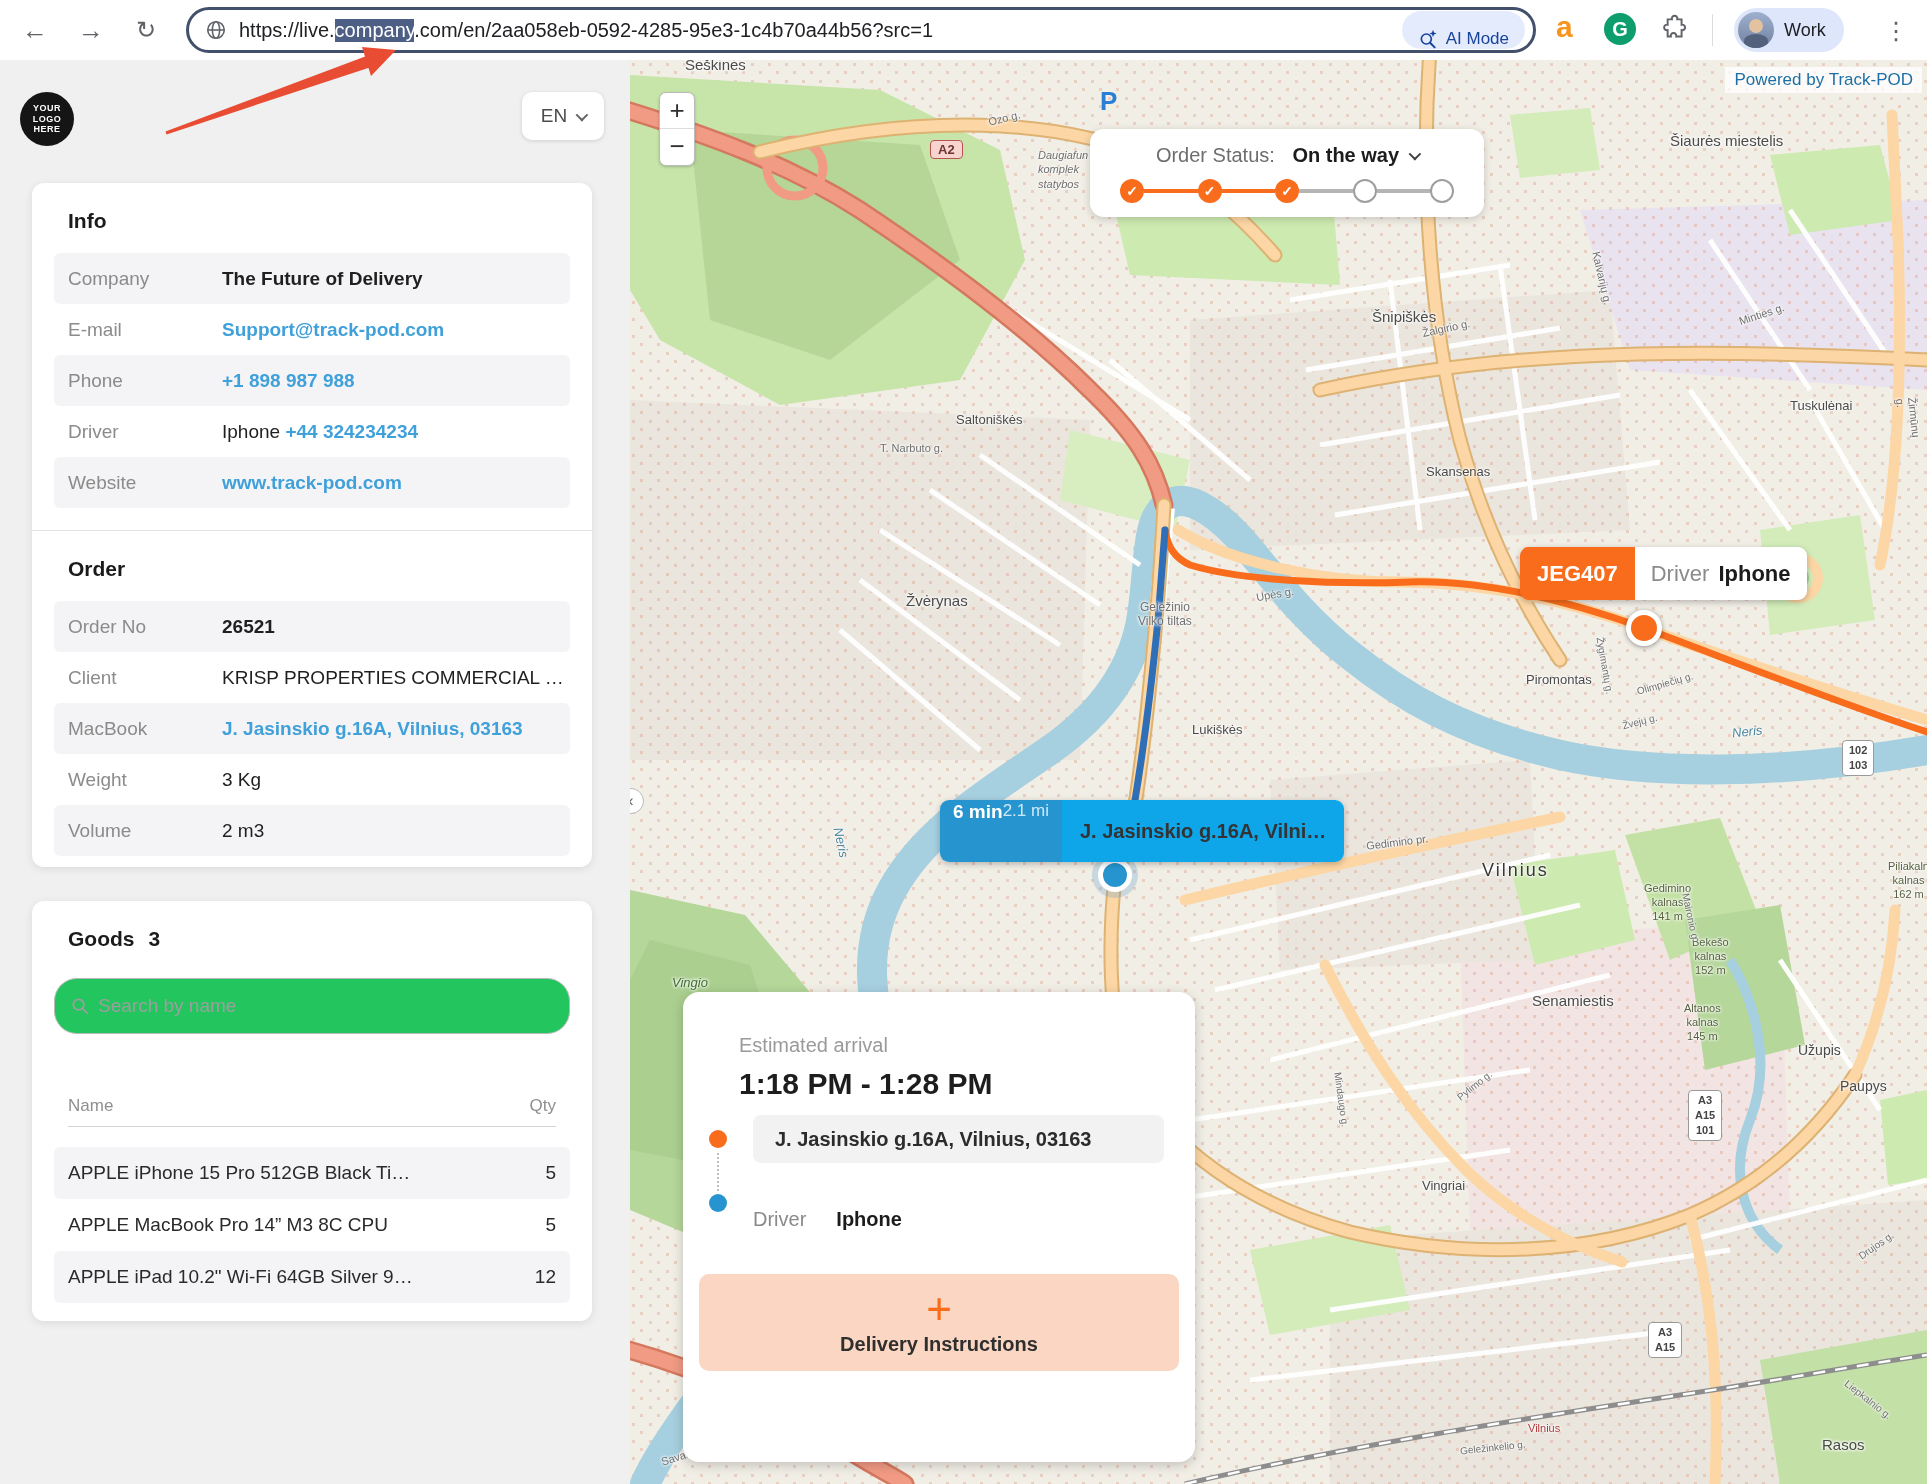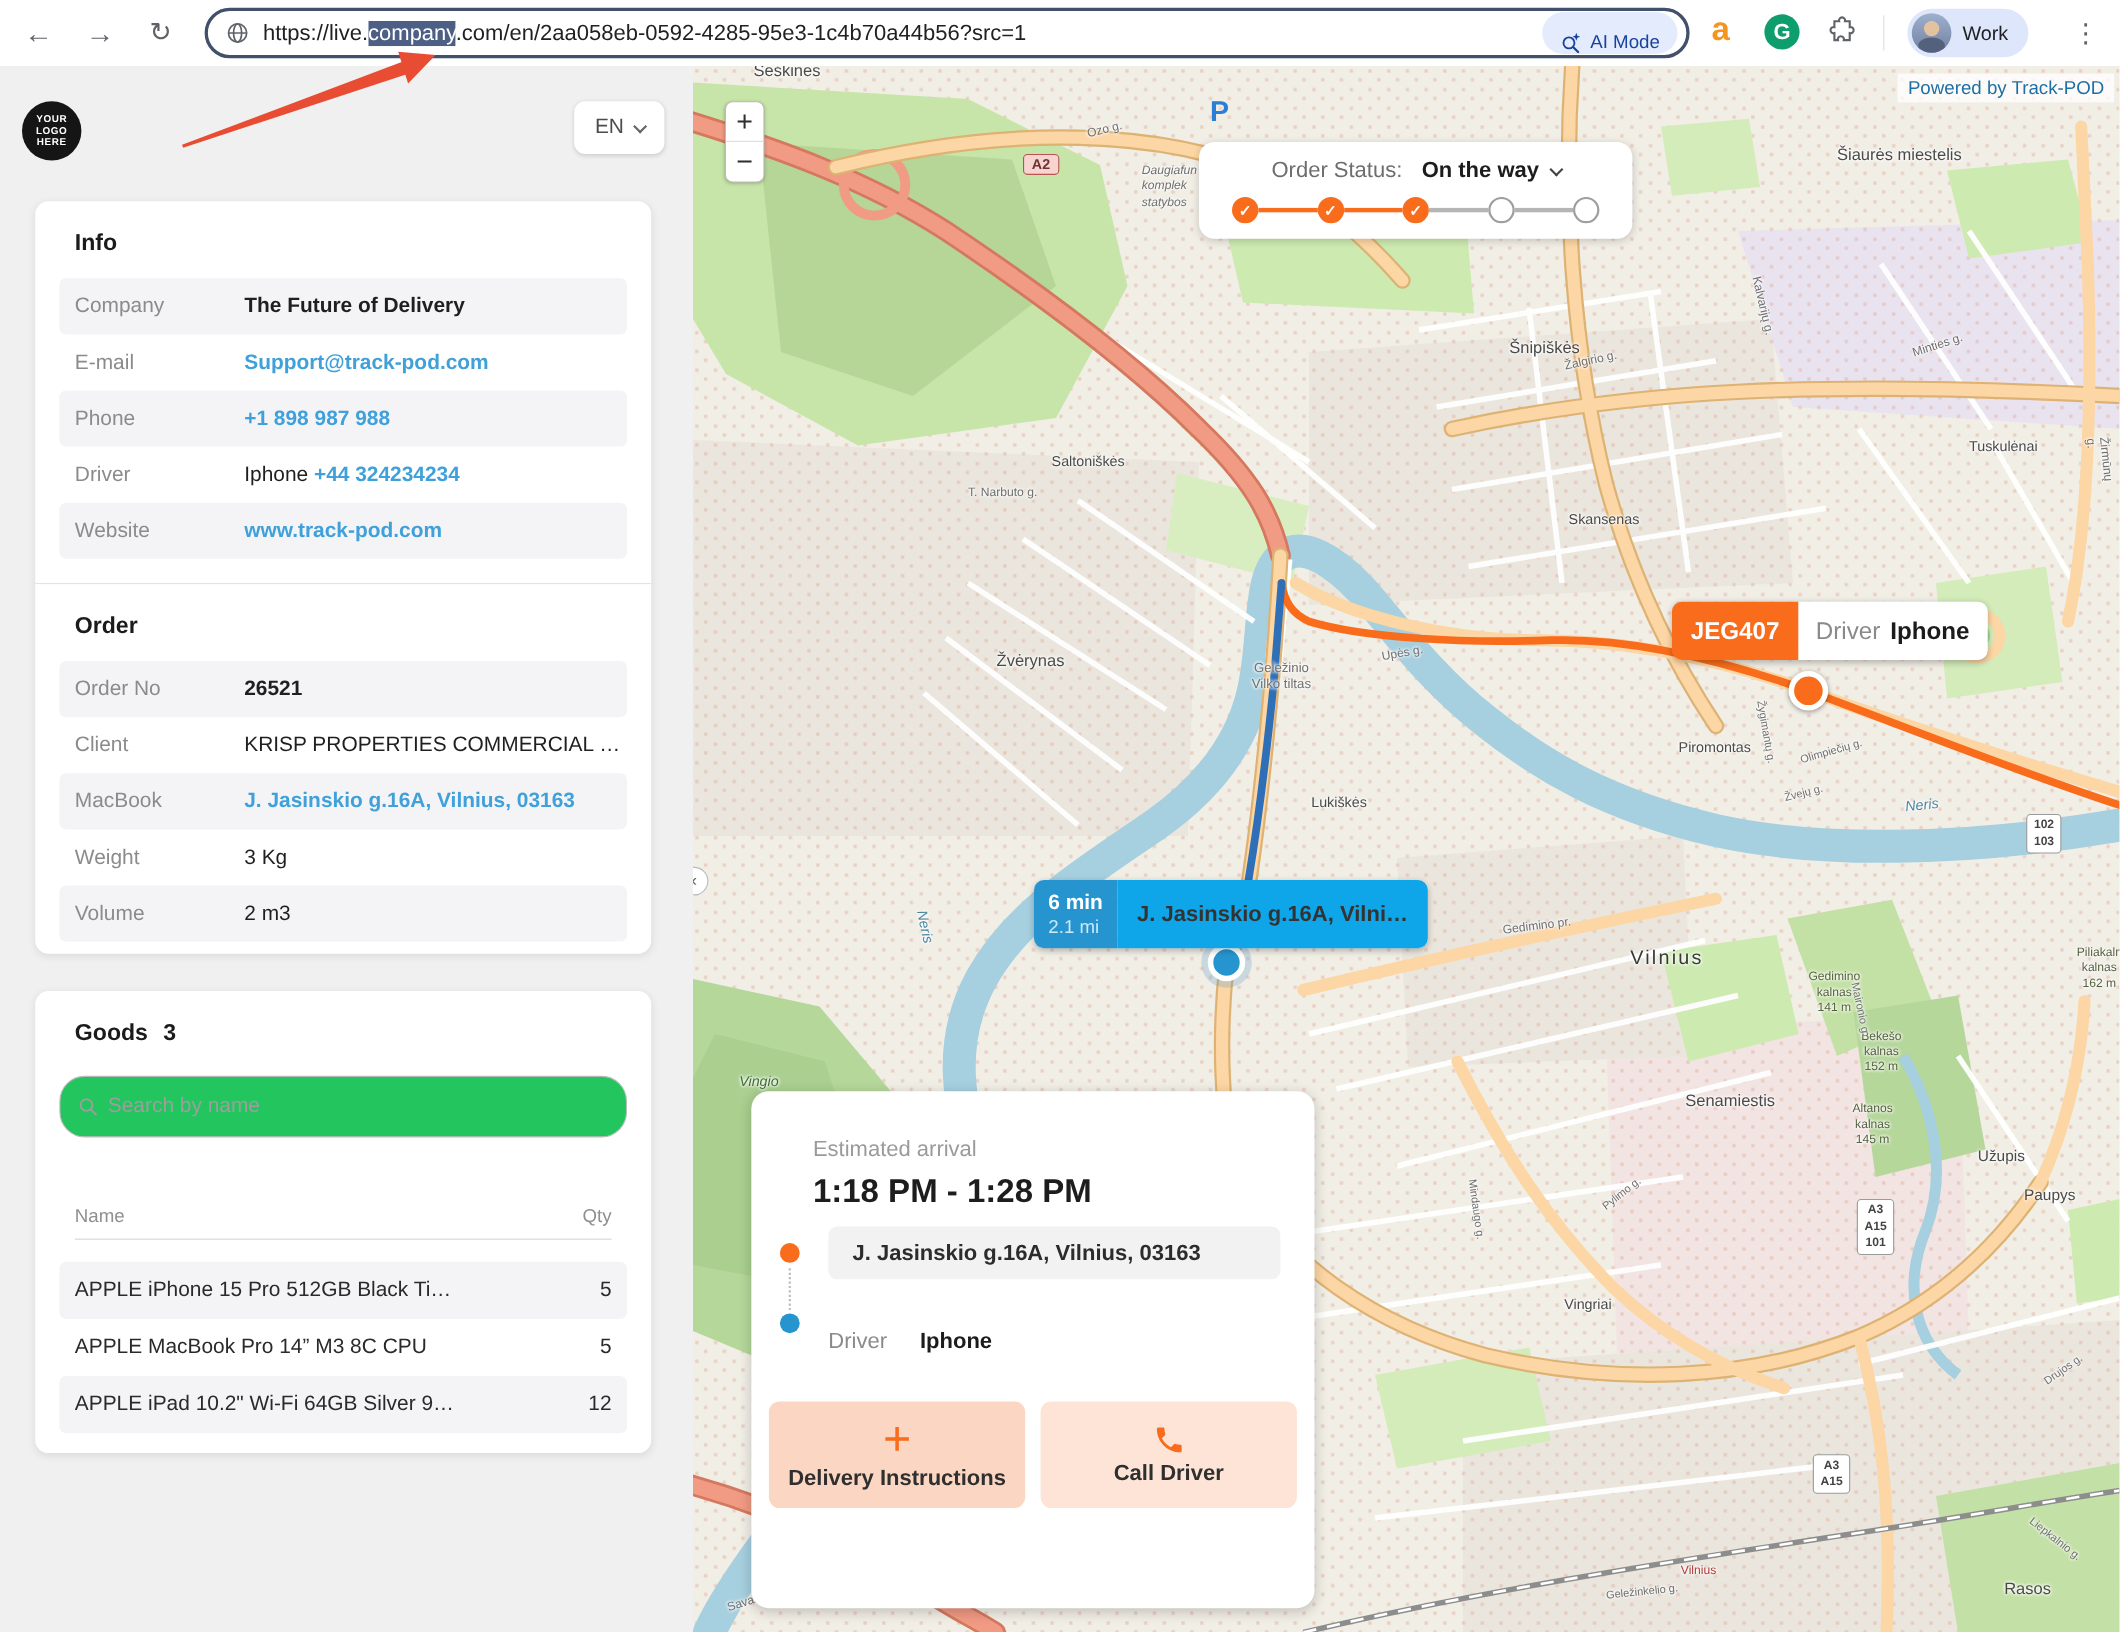--- a/index.html
+++ b/index.html
@@ -100,21 +100,21 @@
 
   
   .jeg { position:absolute; left:890px; top:487px; display:flex; height:53px; box-shadow:0 2px 6px rgba(0,0,0,.25); border-radius:9px; z-index:6; cursor:pointer; }
   .jeg .plate { background:#f86c1b; color:#fff; font-weight:bold; font-size:22px; display:flex; align-items:center; padding:0 17px; border-radius:9px 0 0 9px; }
   .jeg .who { background:#fff; display:flex; align-items:center; gap:9px; padding:0 16px; border-radius:0 9px 9px 0; font-size:22px; }
   .jeg .who .d { color:#8a8a8a; } .jeg .who .n { color:#1c1c1c; font-weight:bold; }
   .drv-dot { position:absolute; left:996px; top:550px; width:36px; height:36px; border-radius:50%; background:#f86c1b; border:5px solid #fff; box-shadow:0 1px 5px rgba(0,0,0,.4); z-index:5; }
 
   
   .dest { position:absolute; left:310px; top:740px; display:flex; height:62px; box-shadow:0 2px 6px rgba(0,0,0,.25); border-radius:9px; z-index:6; cursor:pointer; }
-  .dest .eta { background:#2695cf; color:#fff; border-radius:9px 0 0 9px; display:flex; flex-direction:column; justify-content:center; padding:0 13px; line-height:1.25; }
+  .dest .eta { background:#2695cf; color:#fff; border-radius:9px 0 0 9px; display:flex; justify-content:center; padding:0 13px; line-height:1.25; }
   .dest .eta b { font-size:19px; } .dest .eta i { font-style:normal; color:#cfe8f5; font-size:17px; }
   .dest .addr { background:#0ea5e9; display:flex; align-items:center; padding:0 18px; border-radius:0 9px 9px 0; font-size:20px; font-weight:bold; color:#333; }
   .dest-dot { position:absolute; left:468px; top:798px; width:34px; height:34px; border-radius:50%; background:#2695cf; border:5px solid #fff; box-shadow:0 0 0 6px rgba(80,150,200,.25); z-index:5; }
 
   
   .eta-card { position:absolute; left:53px; top:932px; width:512px; height:470px; background:#fff; border-radius:16px; box-shadow:0 3px 12px rgba(0,0,0,.2); z-index:8; }
   .eta-title { margin:42px 0 0 56px; font-size:20px; color:#9a9a9a; }
   .eta-time { margin:10px 0 0 56px; font-size:30px; font-weight:bold; color:#1d1d1d; height:34px; }
   .timeline { position:relative; margin:14px 31px 0 0; padding-left:70px; }
   .tl-box { height:48px; background:#f2f2f2; border-radius:8px; display:flex; align-items:center; padding:0 22px; font-size:20px; font-weight:bold; color:#2c2c2c; white-space:nowrap; overflow:hidden; }
@@ -495,23 +495,17 @@
       </div>
       <div class="eta-driver">
         <span class="d">Driver</span>
           <span class="n">Iphone</span>
       </div>
       <div class="eta-btns">
         <button class="eta-btn instr">
           <span class="plus">+</span>
           <span class="lab">Delivery Instructions</span>
         </button>
-        <button class="eta-btn call">
-          <svg width="30" height="30" viewBox="0 0 24 24">
-            <path fill="#f86c1b" d="M6.62 10.79c1.44 2.83 3.76 5.14 6.59 6.59l2.2-2.21c.27-.26.66-.35 1.01-.24 1.12.37 2.33.57 3.57.57.55 0 1 .45 1 1V20c0 .55-.45 1-1 1-9.39 0-17-7.61-17-17 0-.55.45-1 1-1h3.5c.55 0 1 .45 1 1 0 1.25.2 2.45.57 3.57.11.35.03.74-.25 1.02l-2.2 2.2z"></path>
-          </svg>
-          <span class="lab">Call Driver</span>
-        </button>
       </div>
     </div>
   </div>
 
 </div>
 
 </body></html>

